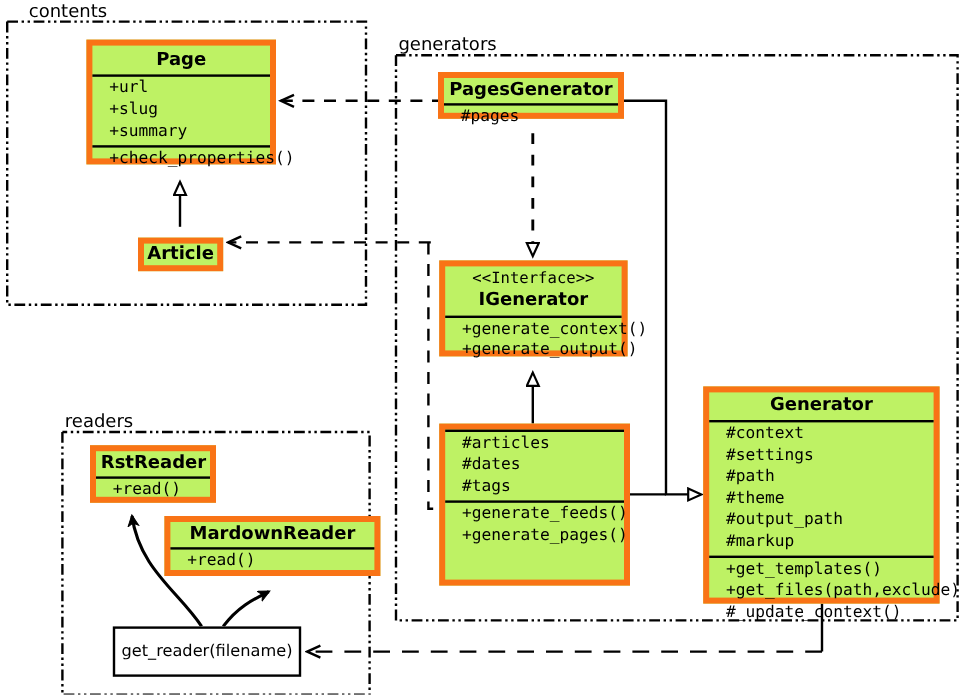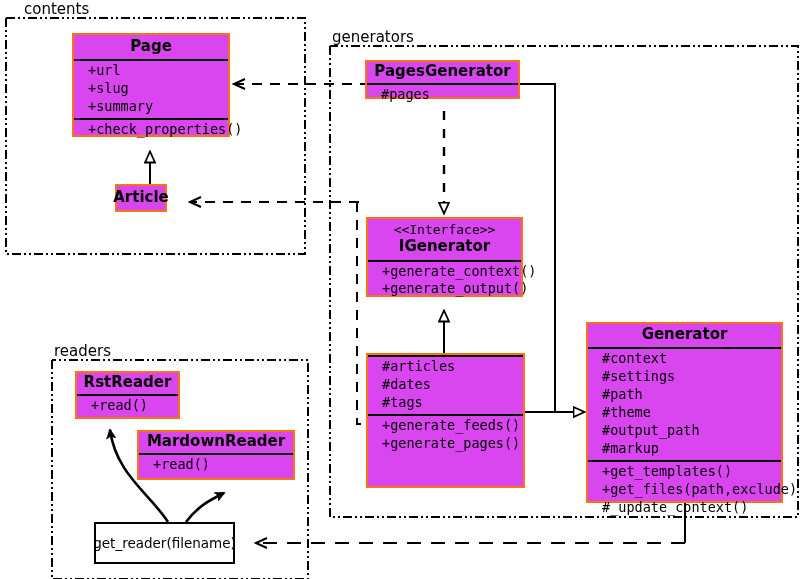--- a/index.html
+++ b/index.html
@@ -32,22 +32,22 @@
     font-size: 15px;
     color: #000;
     white-space: nowrap;
     line-height: 1;
   }
 
   
   .cls {
     position: absolute;
     box-sizing: border-box;
-    border: 2px solid #f97316;
-    background: #d946ef;
+    border: 5px solid #f97316;
+    background: #bef264;
     font-family: "DejaVu Sans Mono", monospace;
   }
   .cls-name {
     box-sizing: border-box;
     text-align: center;
     font-family: "DejaVu Sans", sans-serif;
     font-weight: bold;
     font-size: 15px;
     color: #000;
     padding: 3px 6px 4px 6px;
@@ -175,21 +175,21 @@
       <div class="row">+url</div>
       <div class="row">+slug</div>
       <div class="row">+summary</div>
     </div>
     <div class="cls-sep"></div>
     <div class="cls-compartment">
       <div class="row">+check_properties()</div>
     </div>
   </div>
 
-  <div class="cls" style="left:115px; top:184px; width:52px; height:28px; display:flex; align-items:center; justify-content:center;">
+  <div class="cls" style="left:115px; top:198px; width:71px; height:28px; display:flex; align-items:center; justify-content:center;">
     <div class="cls-name" style="padding:0;">Article</div>
   </div>
 
   <div class="cls" style="left:365px; top:60px; width:155px; height:39px;">
     <div class="cls-name" style="padding:1px 4px 3px 4px;">PagesGenerator</div>
     <div class="cls-sep"></div>
     <div class="cls-compartment">
       <div class="row">#pages</div>
     </div>
   </div>
@@ -240,25 +240,25 @@
   </div>
 
   <div class="cls" style="left:75px; top:371px; width:105px; height:48px;">
     <div class="cls-name" style="padding:1px 4px 3px 4px;">RstReader</div>
     <div class="cls-sep"></div>
     <div class="cls-compartment">
       <div class="row">+read()</div>
     </div>
   </div>
 
-  <div class="cls" style="left:137px; top:430px; width:158px; height:50px;">
+  <div class="cls" style="left:137px; top:430px; width:180px; height:50px;">
     <div class="cls-name" style="padding:1px 4px 3px 4px;">MardownReader</div>
     <div class="cls-sep"></div>
     <div class="cls-compartment">
       <div class="row">+read()</div>
     </div>
   </div>
 
-  <div class="plainbox" style="left:94px; top:522px; width:141px; height:42px;">
+  <div class="plainbox" style="left:94px; top:522px; width:157px; height:42px;">
     <span>get_reader(filename)</span>
   </div>
 
 </div>
 
 </body></html>

